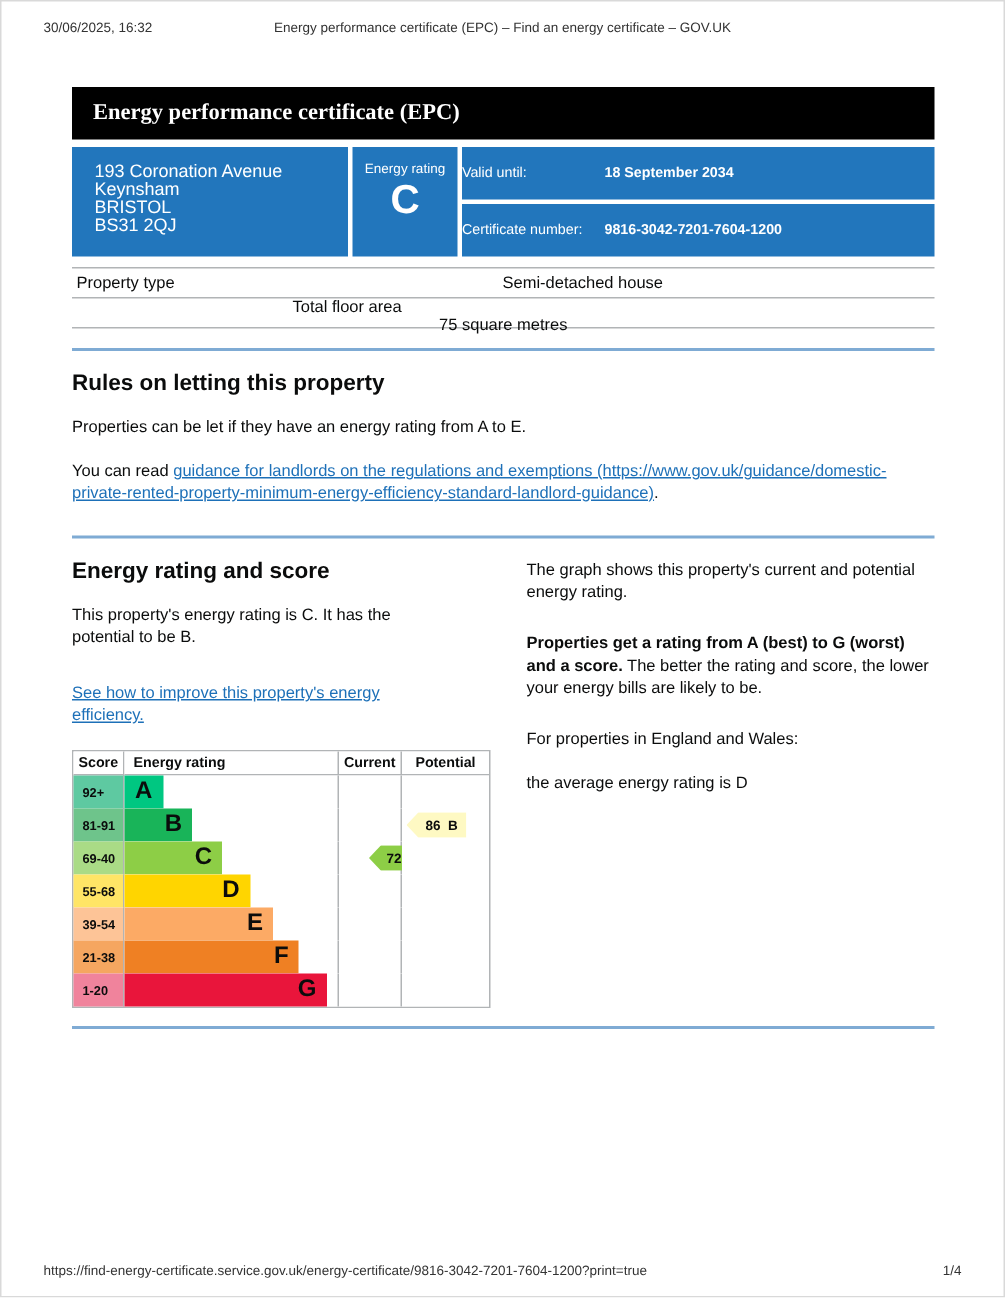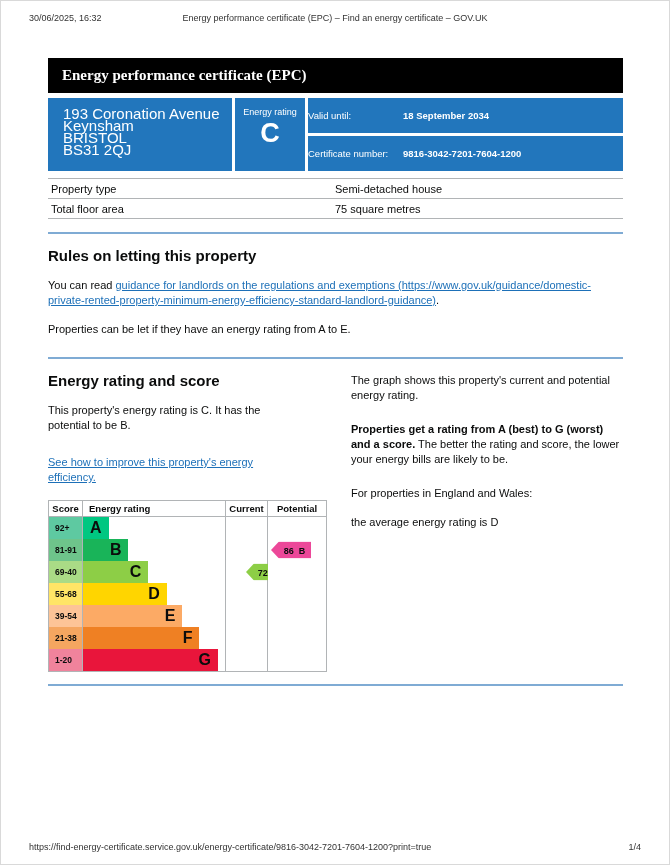--- a/index.html
+++ b/index.html
@@ -14,33 +14,33 @@
 
   .content{position:absolute; left:47px; top:57px; width:575px;}
 
   
   .title-bar{background:#000; color:#fff; height:35px; display:flex; align-items:center; padding-left:14px; box-sizing:border-box;font-family:Liberation Serif, serif;}
   .title-bar h1{font-size:15px; margin:0; font-weight:bold;}
 
   
   .summary{margin-top:5px; display:flex; gap:3px; height:73px;}
   .sum-panel{background:var(--brand-blue,#2276bc); color:#fff;}
-  .sum-address{width:184px; padding:10px 12px 0 15px; box-sizing:border-box; font-size:15px; line-height:12px;}
+  .sum-address{width:184px; padding:10px 12px 0 15px; box-sizing:border-box; font-size:12px; line-height:12px;}
   .sum-rating{width:70px; text-align:center; padding-top:9px; box-sizing:border-box;}
   .sum-rating .lbl{font-size:9px;}
   .sum-rating .big{font-size:27px; font-weight:bold; margin-top:1px;}
   .sum-right{flex:1; display:flex; flex-direction:column; gap:3px;}
   .sum-row{flex:1; display:flex; align-items:center; box-sizing:border-box; font-size:9.5px;}
   .sum-row .rl{width:95px;}
   .sum-row .rv{font-weight:bold;}
 
   
   .facts{margin-top:7px; font-size:11px;}
   .fact-row{display:flex; align-items:center; height:19px; border-top:1px solid var(--border-grey,#b1b4b6);}
-  .fact-row:last-child{border-bottom:1px solid var(--border-grey,#b1b4b6);}
+  .fact-row:last-child{border-bottom:1px solid var(--border-grey,#b1b4b6);flex-direction:column;}
   .fact-label{width:287px; padding-left:3px; box-sizing:border-box;}
 
   hr.divider{border:none; border-top:2px solid var(--divider-blue,#7fabd4); margin:13px 0 0 0;}
   h2{font-size:15px; font-weight:bold; margin:13px 0 0 0;}
   p{font-size:11px; line-height:15px; margin:14px 0 0 0;}
   a{color:var(--link-blue,#1d70b8); text-decoration:underline; cursor:pointer;}
 
   .two-col{display:flex;}
   .col-left{width:303px;}
   .col-left p{width:252px;}
@@ -116,22 +116,22 @@
       </div>
       <div class="fact-row">
         <span class="fact-label">Total floor area</span>
         <span class="fact-value">75 square metres</span>
       </div>
     </div>
 
     <hr class="divider">
 
     <h2>Rules on letting this property</h2>
+    <p>Properties can be let if they have an energy rating from A to E.</p>
     <p><span>You can read </span><a>guidance for landlords on the regulations and exemptions (https://www.gov.uk/guidance/domestic-private-rented-property-minimum-energy-efficiency-standard-landlord-guidance)</a><span>.</span></p>
-    <p>Properties can be let if they have an energy rating from A to E.</p>
 
     <hr class="divider" style="margin-top:20px;">
 
     <div class="two-col">
       <div class="col-left">
         <h2>Energy rating and score</h2>
         <p>This property's energy rating is C. It has the potential to be B.</p>
         <p style="margin-top:22px;"><a>See how to improve this property's energy efficiency.</a></p>
         <div class="chart">
             <div class="c-row c-head">
@@ -148,21 +148,21 @@
               <div class="c-cell c-cur c-ptr-cell"></div>
               <div class="c-cell c-pot c-ptr-cell"></div>
             </div>
             <div class="c-row">
               <div class="c-cell c-score c-band-score" style="background: rgb(110, 196, 139);">81-91</div>
               <div class="c-cell c-rating c-band-bar-cell">
                 <div class="c-bar" style="width: 32%; background: rgb(25, 180, 89);">B</div>
               </div>
               <div class="c-cell c-cur c-ptr-cell"></div>
               <div class="c-cell c-pot c-ptr-cell">
-                <div class="c-arrow pot" style="background: #ec4899;">86&nbsp;&nbsp;B</div>
+                <div class="c-arrow pot" style="background: #fef9c3;">86&nbsp;&nbsp;B</div>
               </div>
             </div>
             <div class="c-row">
               <div class="c-cell c-score c-band-score" style="background: rgb(170, 219, 134);">69-40</div>
               <div class="c-cell c-rating c-band-bar-cell">
                 <div class="c-bar" style="width: 46%; background: rgb(141, 206, 70);">C</div>
               </div>
               <div class="c-cell c-cur c-ptr-cell">
                 <div class="c-arrow cur" style="background: rgb(141, 206, 70);">72&nbsp;&nbsp;C</div>
               </div>

